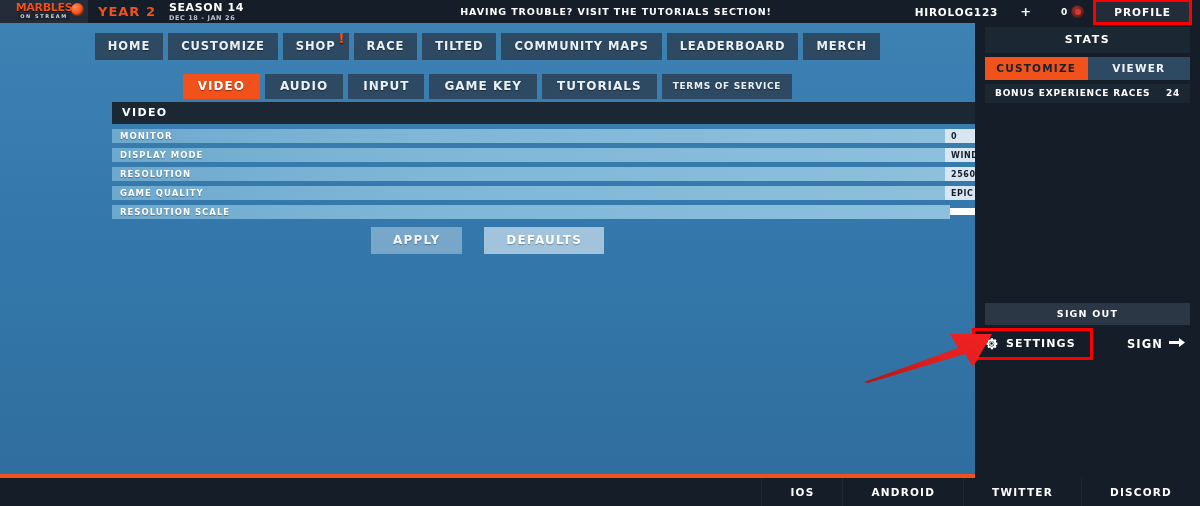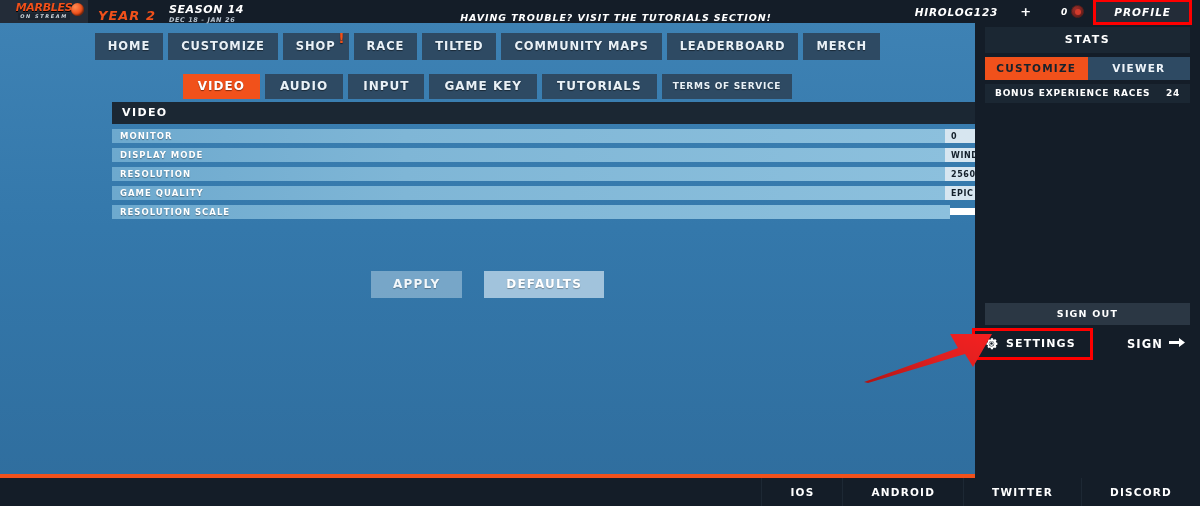--- a/index.html
+++ b/index.html
@@ -13,23 +13,22 @@
     position: relative;
     width: 1200px; height: 506px;
     background: linear-gradient(180deg, #3f83b5 0%, #3478ab 45%, #2f6d9d 100%);
   }
 
   
   .topbar {
     position: absolute; top: 0; left: 0;
     width: 1200px; height: 23px;
     background: #141d28;
-    display: flex; align-items: flex-end;
+    display: flex; align-items: center;
     z-index: 30;
-    font-style: italic;
   }
   .logo-box {
     width: 88px; height: 23px;
     background: #232c38;
     display: flex; flex-direction: column;
     align-items: center; justify-content: center;
     position: relative;
   }
   .logo-main {
     font-family: "DejaVu Sans", sans-serif;
@@ -199,21 +198,21 @@
   .setting-slider {
     position: absolute; left: 838px; top: 3px;
     width: 70px; height: 7px;
     background: #ffffff;
     cursor: pointer;
   }
 
   
   .actions {
     position: absolute; top: 227px; left: 0; width: 975px;
-    display: flex; justify-content: center; gap: 22px; margin-top: 44px;
+    display: flex; justify-content: center; gap: 22px;
   }
   .action-btn {
     font-size: 12px; font-weight: bold; letter-spacing: 1.2px;
     padding: 6px 22px 7px;
     cursor: pointer;
     text-shadow: 0 1px 1px rgba(0,0,0,.3);
   }
   .action-btn.apply {
     background: rgba(175,205,225,0.55);
     color: #f2f7fb;

